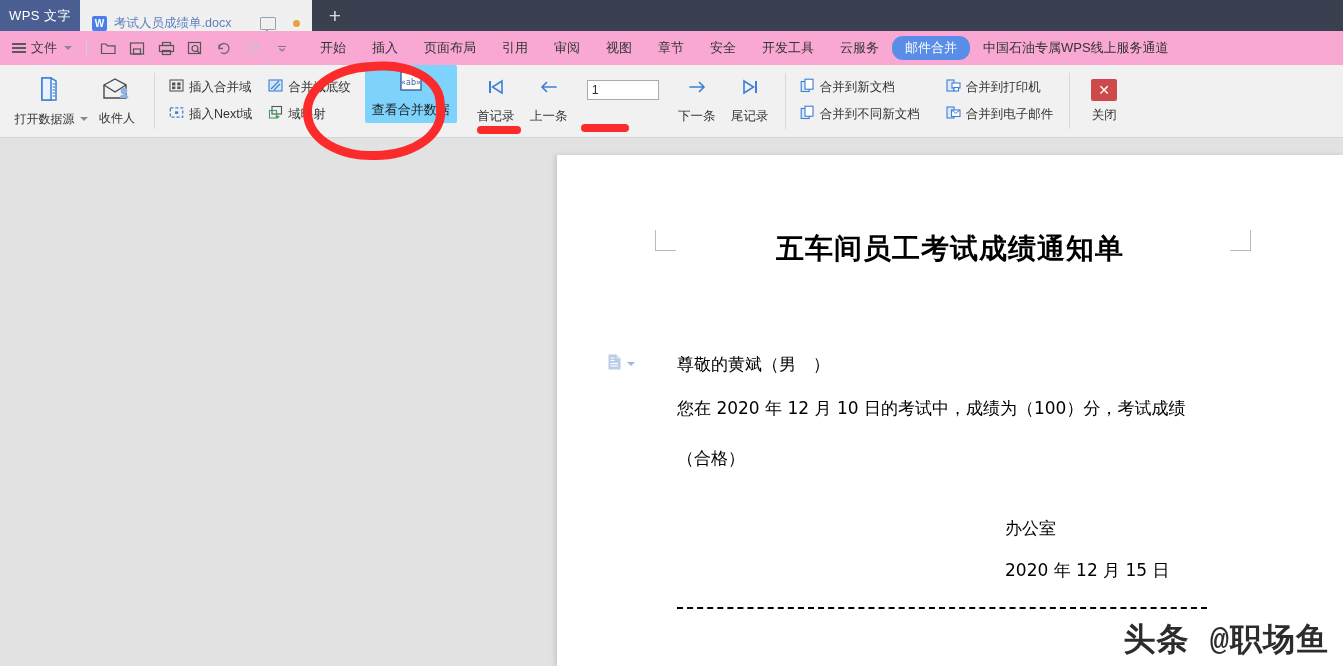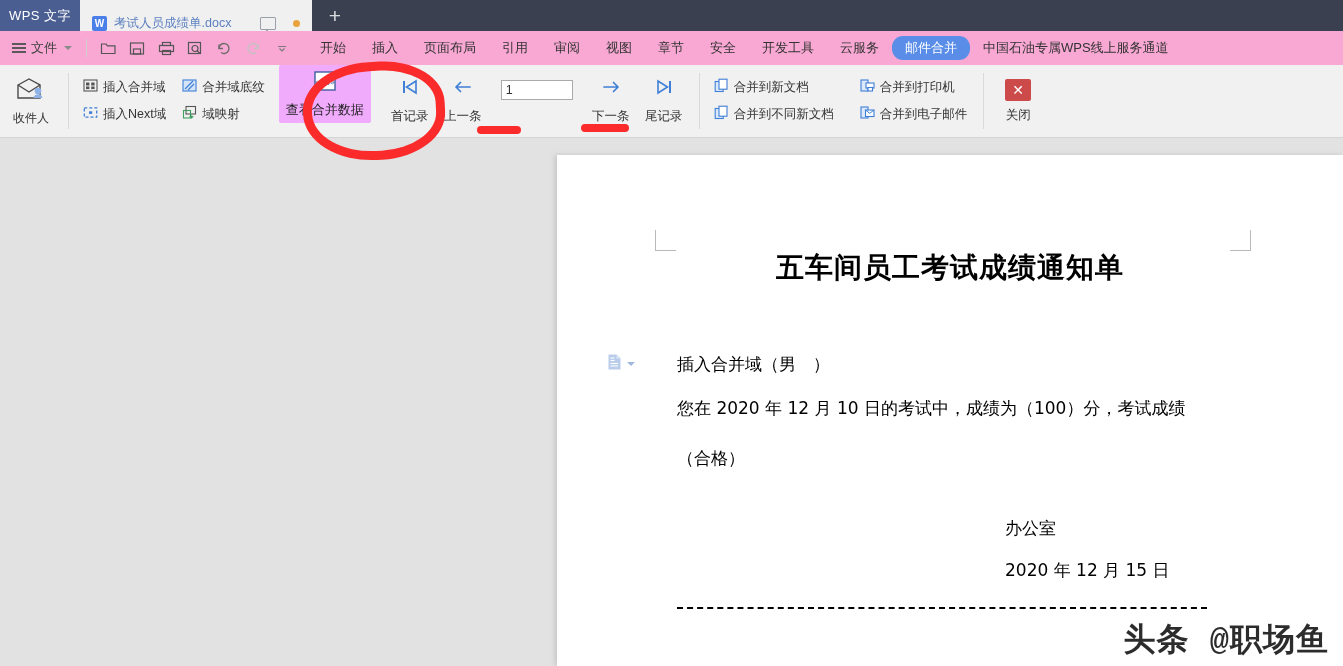--- a/index.html
+++ b/index.html
@@ -231,21 +231,21 @@
     padding: 2px 4px;
   }
   .small-btn .lbl {
     font-size: 12.5px;
     color: #333333;
     white-space: nowrap;
   }
   .view-merge-btn {
     width: 92px;
     height: 58px;
-    background: #f0abfc;
+    background: #7dd3fc;
     display: flex;
     flex-direction: column;
     align-items: center;
     justify-content: center;
     gap: 5px;
     border-radius: 2px;
     margin-left: 6px;
   }
   .view-merge-btn .lbl {
     font-size: 13px;
@@ -343,21 +343,21 @@
   }
   .corner-tr {
     position: absolute;
     left: 673px; top: 75px;
     width: 20px; height: 20px;
     border-right: 1px solid #b9b9b9;
     border-bottom: 1px solid #b9b9b9;
   }
   .doc-title {
     position: absolute;
-    left: 0; top: 94px;
+    left: 0; top: 75px;
     width: 786px;
     text-align: center;
     font-family: "DejaVu Sans", "Liberation Sans", sans-serif;
     font-size: 28px;
     font-weight: bold;
     color: #000000;
     letter-spacing: 1px;
   }
   .field-icon-wrap {
     position: absolute;
@@ -511,20 +511,39 @@
     <div class="tab-item">开发工具</div>
     <div class="tab-item">云服务</div>
     <div class="tab-item active">邮件合并</div>
     <div class="tab-item plain">中国石油专属WPS线上服务通道</div>
   </div>
 </div>
 
 <div class="ribbon">
 
   <div class="rib-group">
+    <div class="big-btn" style="margin-left:16px;">
+      <span>
+        <svg width="30" height="28" viewBox="0 0 30 28">
+          <path d="M6 3h9l5 3v19H6z" fill="#ffffff" stroke="#3f7fd6" stroke-width="1.5"></path>
+          <path d="M6 3h9v22H6z" fill="#eaf2fd" stroke="#3f7fd6" stroke-width="1.5"></path>
+          <g stroke="#3f7fd6" stroke-width="1.2">
+            <line x1="16.5" y1="9" x2="19" y2="9"></line>
+            <line x1="16.5" y1="12" x2="19" y2="12"></line>
+            <line x1="16.5" y1="15" x2="19" y2="15"></line>
+            <line x1="16.5" y1="18" x2="19" y2="18"></line>
+            <line x1="16.5" y1="21" x2="19" y2="21"></line>
+          </g>
+        </svg>
+      </span>
+      <span class="lbl">
+        <span>打开数据源</span>
+          <span class="caret-down"></span>
+      </span>
+    </div>
 
     <div class="big-btn" style="width:62px;">
       <span>
         <svg width="32" height="26" viewBox="0 0 32 26">
           <path d="M3 9l11-6 11 6v13H3z" fill="none" stroke="#4a4a4a" stroke-width="1.4"></path>
           <path d="M3 9l11 7 11-7" fill="none" stroke="#4a4a4a" stroke-width="1.4"></path>
           <circle cx="23" cy="15" r="3.3" fill="#8fb3e6"></circle>
           <path d="M18.5 22a4.6 4.6 0 0 1 9 0z" fill="#8fb3e6"></path>
         </svg>
       </span>
@@ -706,21 +725,21 @@
             <line x1="3.5" y1="5" x2="7.5" y2="5"></line>
             <line x1="3.5" y1="7.5" x2="7.5" y2="7.5"></line>
             <line x1="3.5" y1="10.5" x2="11" y2="10.5"></line>
             <line x1="3.5" y1="13" x2="11" y2="13"></line>
           </g>
         </svg>
       </span>
       <span class="field-tri"></span>
     </div>
 
-    <div class="doc-line l-greet">插入合并域（男　）</div>
+    <div class="doc-line l-greet">尊敬的黄斌（男　）</div>
     <div class="doc-line l-body">您在 2020 年 12 月 10 日的考试中，成绩为（100）分，考试成绩</div>
     <div class="doc-line l-body2">（合格）</div>
     <div class="doc-line l-office">办公室</div>
     <div class="doc-line l-date">2020 年 12 月 15 日</div>
     <div class="dashes"></div>
   </div>
 </div>
 
 <div class="watermark">头条 @职场鱼</div>
 

